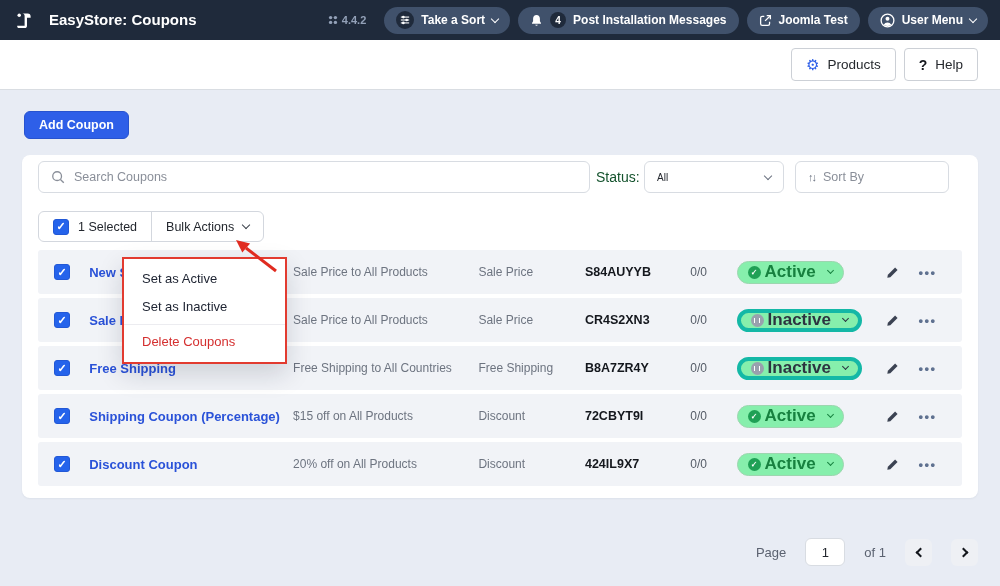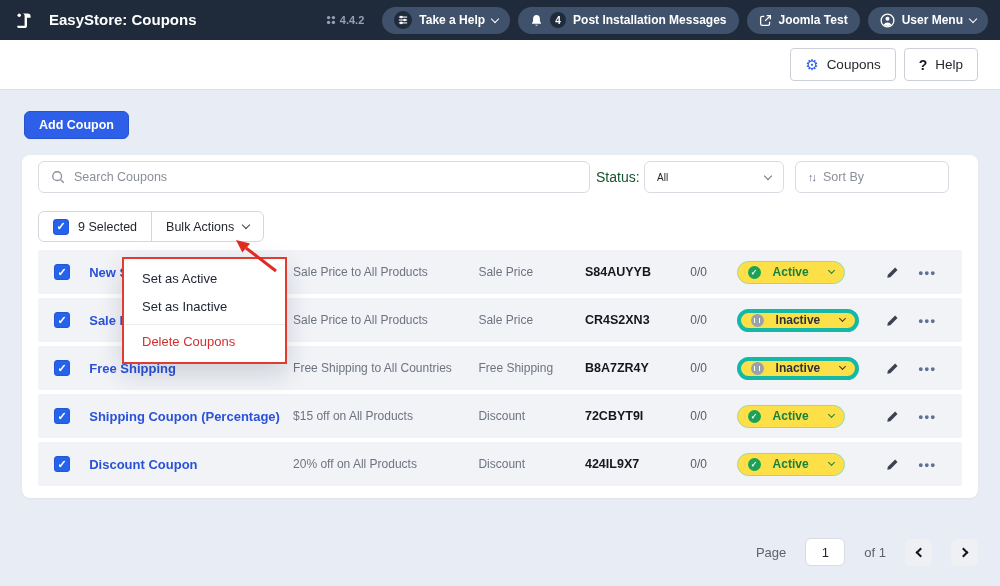--- a/index.html
+++ b/index.html
@@ -49,21 +49,21 @@
   .c-name{width:220px;font-size:13px;font-weight:700;color:#2a52d8;cursor:pointer;white-space:nowrap;overflow:hidden}
   .c-desc{width:200px;font-size:12px;color:#6d7480}
   .c-type{width:115px;font-size:12px;color:#6d7480}
   .c-code{width:105px;font-size:12.5px;font-weight:700;color:#14171d}
   .c-usage{width:58px;font-size:12px;color:#545b66;padding-left:8px}
   .c-status{width:150px}
   .spacer{flex:1}
   .c-edit{width:36px;display:flex;justify-content:center;cursor:pointer}
   .c-more{width:40px;display:flex;justify-content:center;cursor:pointer;color:#5f7190;font-size:13px;font-weight:700;letter-spacing:1.5px}
 
-  .status-pill{display:inline-flex;align-items:center;gap:12px;height:23px;padding:0 10px;border-radius:999px;background:#fde047;font-size:12px;font-weight:600;cursor:pointer}
+  .status-pill{display:inline-flex;align-items:center;gap:4px;height:23px;padding:0 10px;border-radius:999px;background:#86efac;font-size:17px;font-weight:600;cursor:pointer}
   .status-pill .chev{width:5px;height:5px;margin-left:8px}
   .dot{width:13px;height:13px;border-radius:50%;display:flex;align-items:center;justify-content:center;flex:none}
   .status-pill[data-status="active"]{border:1px solid #9cd6af;color:#17813f}
   .status-pill[data-status="active"] .dot{background:#1fa055}
   .status-pill[data-status="active"] .dot::after{content:"✓";color:#fff;font-size:8px;font-weight:700}
   .status-pill[data-status="inactive"]{border:4px solid #14b8a6;color:#2c3340}
   .status-pill[data-status="inactive"] .dot{background:#98a1ae}
   .status-pill[data-status="inactive"] .dot::after{content:"";width:4px;height:5px;border-left:1.5px solid #fff;border-right:1.5px solid #fff}
 
   
@@ -117,21 +117,21 @@
             <g stroke="#fff" stroke-width="1.3">
               <line x1="1" y1="2.5" x2="11" y2="2.5"></line>
               <line x1="1" y1="6" x2="11" y2="6"></line>
               <line x1="1" y1="9.5" x2="11" y2="9.5"></line>
             </g>
             <circle cx="4" cy="2.5" r="1.6" fill="#fff"></circle>
             <circle cx="8" cy="6" r="1.6" fill="#fff"></circle>
             <circle cx="4" cy="9.5" r="1.6" fill="#fff"></circle>
           </svg>
       </span>
-      <span>Take a Help</span>
+      <span>Take a Sort</span>
       <span class="chev"></span>
     </div>
     <div class="pill">
       <span style="display:flex">
         <svg width="13" height="13" viewBox="0 0 16 16" fill="#fff">
             <path d="M8 1.3c-2.6 0-4.2 1.9-4.2 4.4v3.2L2.5 11v1h11v-1l-1.3-2.1V5.7c0-2.5-1.6-4.4-4.2-4.4z"></path>
             <path d="M6.4 13.2a1.7 1.7 0 003.2 0z"></path>
           </svg>
       </span>
       <span class="badge">4</span>
@@ -158,21 +158,21 @@
       <span>User Menu</span>
       <span class="chev"></span>
     </div>
   </div>
 </header>
 
 
 <div class="subheader">
   <button class="btn">
     <span class="gear">⚙</span>
-    <span>Coupons</span>
+    <span>Products</span>
   </button>
   <button class="btn">
     <span class="qmark">?</span>
     <span>Help</span>
   </button>
 </div>
 
 
 <button class="add-btn">Add Coupon</button>
 
@@ -196,21 +196,21 @@
     <div class="sortbox">
       <span class="sorticon">↑↓</span>
       <span>Sort By</span>
     </div>
   </div>
 
   <div class="bulkbar">
     <div class="bulkgroup">
       <div class="bulkseg">
         <span class="checkbox">✓</span>
-        <span>9 Selected</span>
+        <span>1 Selected</span>
       </div>
       <div class="bulkseg">
         <span>Bulk Actions</span>
         <span class="chev bulk-chev"></span>
       </div>
     </div>
   </div>
 
   <div class="rows">
 

